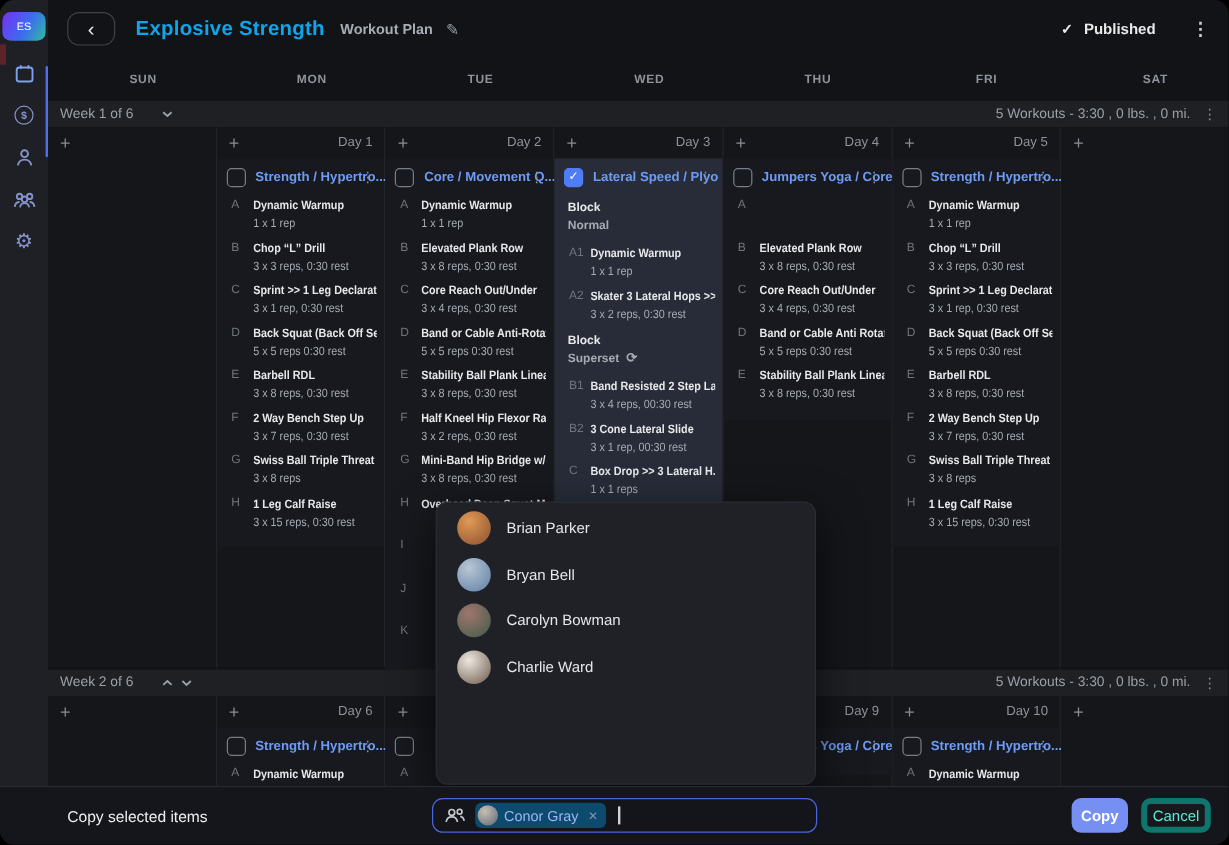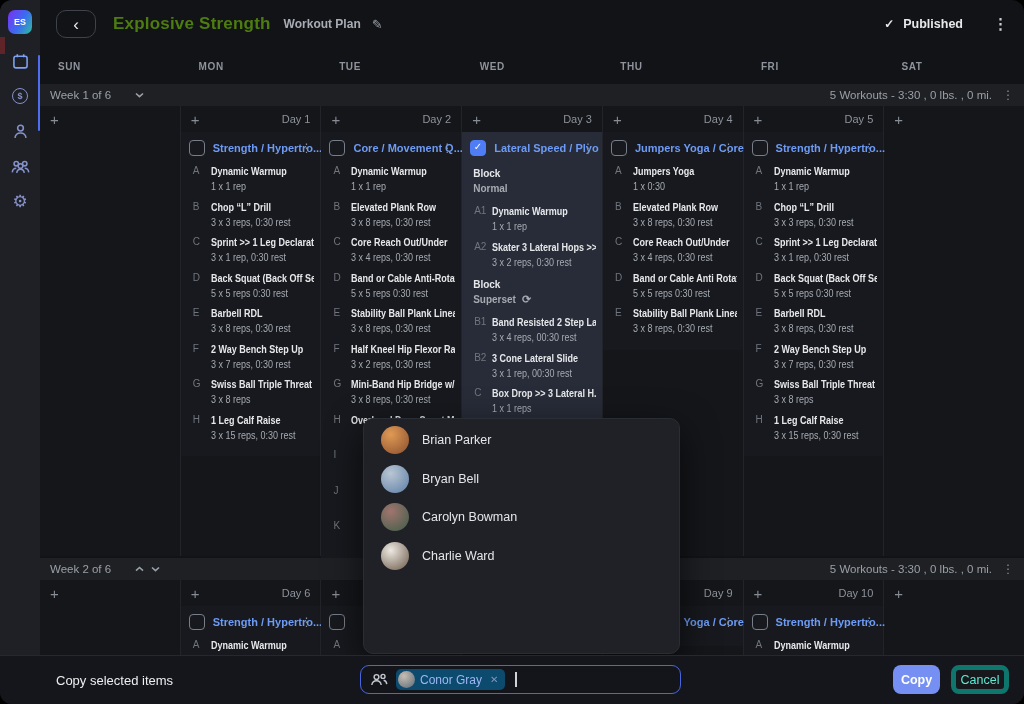--- a/index.html
+++ b/index.html
@@ -1,42 +1,42 @@
 <!DOCTYPE html>
 <html><head>
 <meta charset="utf-8">
 <style>
   html,body{margin:0;padding:0;background:#000;}
   .app{position:relative;width:1024px;height:704px;background:#121316;border-radius:12px;overflow:hidden;
        font-family:"Liberation Sans",sans-serif;-webkit-font-smoothing:antialiased;}
   
   .sidebar{position:absolute;left:0;top:0;width:40px;bottom:48px;background:#1e2025;display:flex;flex-direction:column;align-items:center;padding-top:10px;box-sizing:border-box;}
-  .logo{width:24px;height:24px;border-radius:7px;background:linear-gradient(120deg,#7b2ff2 0%,#3a6df0 55%,#2fbf9b 100%);
-        color:#fff;font-size:9px;font-weight:bold;display:flex;align-items:center;justify-content:center;margin-bottom:16px;flex:none;text-align:right;}
+  .logo{width:36px;height:24px;border-radius:7px;background:linear-gradient(120deg,#7b2ff2 0%,#3a6df0 55%,#2fbf9b 100%);
+        color:#fff;font-size:9px;font-weight:normal;display:flex;align-items:center;justify-content:center;margin-bottom:16px;flex:none;text-align:right;}
   .rec-strip{position:absolute;left:0;top:37px;width:5px;height:17px;background:#5e2428;}
   .nav{display:flex;flex-direction:column;align-items:center;gap:13px;}
   .nav-item{width:22px;height:22px;display:flex;align-items:center;justify-content:center;color:#8591c9;}
   .nav-item svg{stroke:#8591c9;fill:none;stroke-width:1.5;}
   .nav-item.active svg{stroke:#7da0f0;}
   .ico-circle{width:14px;height:14px;border:1.5px solid #8591c9;border-radius:50%;font-size:9px;font-weight:bold;display:flex;align-items:center;justify-content:center;color:#8591c9;}
   .gear{font-size:17px;line-height:1;color:#8591c9;}
   .nav-scroll{position:absolute;left:38px;top:55px;width:2px;height:76px;background:#4f6df0;border-radius:2px;z-index:5;}
   
   .header{position:absolute;left:40px;top:0;right:0;height:48px;display:flex;align-items:center;padding:0 16px;box-sizing:border-box;}
   .back-btn{width:40px;height:28px;border:1.5px solid #3e424a;border-radius:10px;color:#e8e9eb;font-size:17px;line-height:1;
             display:flex;align-items:center;justify-content:center;margin-right:17px;box-sizing:border-box;}
-  .title{font-size:17px;font-weight:bold;color:#4d7c0f;letter-spacing:.2px;}
+  .title{font-size:17px;font-weight:bold;color:#0ea5e9;letter-spacing:.2px;}
   .subtitle{font-size:12px;font-weight:bold;color:#a8adb5;margin-left:13px;}
   .pencil{font-size:13px;color:#9aa0a8;margin-left:11px;}
   .hspacer{flex:1;}
   .pub{display:flex;align-items:center;gap:9px;color:#e8e9eb;font-size:12.5px;font-weight:bold;}
   .pub-check{font-size:12px;color:#e8e9eb;}
   .hkebab{margin-left:30px;color:#c9ccd2;font-size:15px;font-weight:bold;}
   
-  .dow{position:absolute;left:40px;top:48px;right:0;height:36px;display:flex;align-items:center;}
+  .dow{position:absolute;left:40px;top:48px;right:0;height:36px;display:flex;align-items:center;text-align:center;}
   .dowl{flex:1;padding-left:18px;font-size:10px;font-weight:bold;color:#8e939c;letter-spacing:.6px;}
   
   .wbar{position:absolute;left:40px;right:0;height:22px;background:#1e2024;display:flex;align-items:center;padding:0 10px;box-sizing:border-box;color:#9aa0a8;font-size:11.5px;}
   .wbar .wlabel{margin-right:24px;}
   .wbar svg{stroke:#9aa0a8;fill:none;stroke-width:1.6;margin-right:7px;}
   .wspacer{flex:1;}
   .wkebab{margin-left:10px;font-size:12px;color:#8a8f98;}
   
   .grid{position:absolute;left:40px;right:0;display:flex;background:#15161a;}
   #grid1{top:106px;height:450px;}
@@ -393,24 +393,20 @@
           <span class="dayl">Day 4</span>
         </div>
         <div class="card">
           <div class="card-head">
             <span class="cb"></span>
             <span class="ctitle">Jumpers Yoga / Core</span>
             <span class="kebab">⋮</span>
           </div>
           <div class="ex">
             <span class="exl">A</span>
-            <div class="exb">
-              <div class="exn">Jumpers Yoga</div>
-              <div class="exd">1 x  0:30</div>
-            </div>
           </div>
           <div class="ex">
             <span class="exl">B</span>
             <div class="exb">
               <div class="exn">Elevated Plank Row</div>
               <div class="exd">3 x 8 reps,  0:30 rest</div>
             </div>
           </div>
           <div class="ex">
             <span class="exl">C</span>

